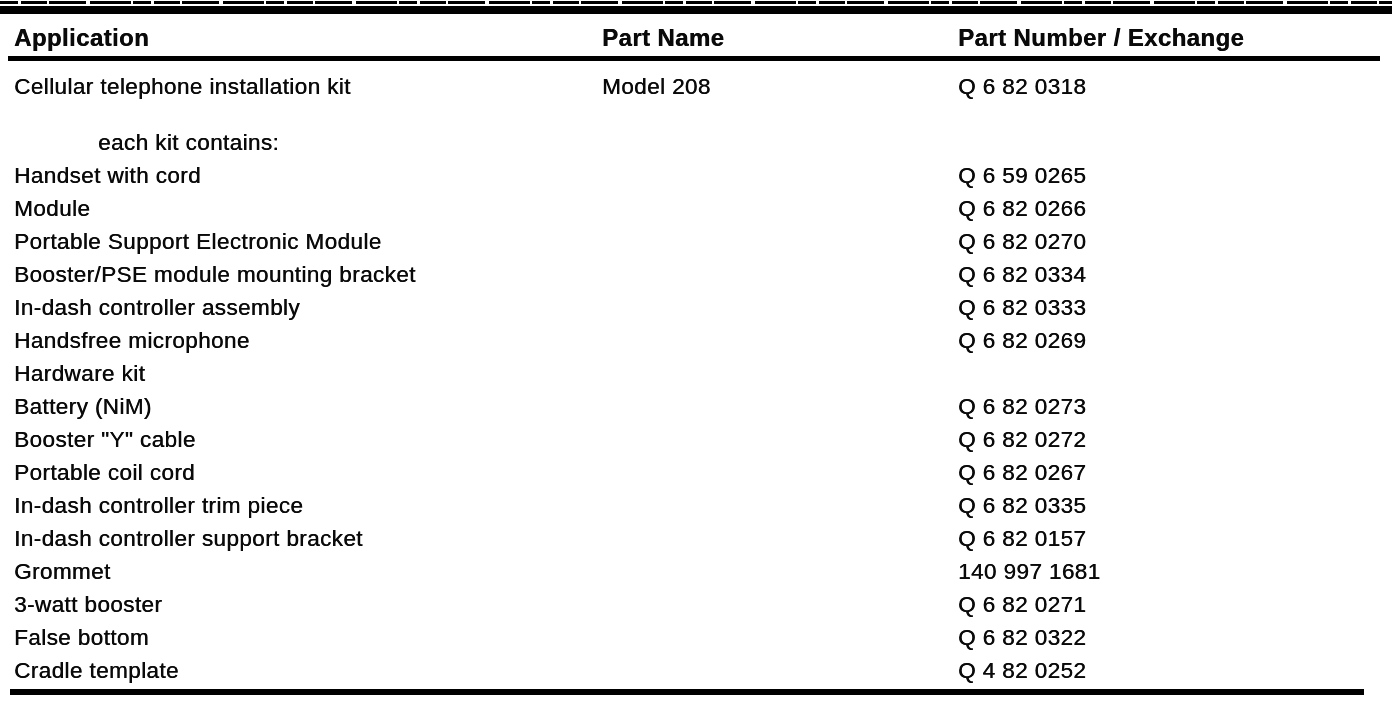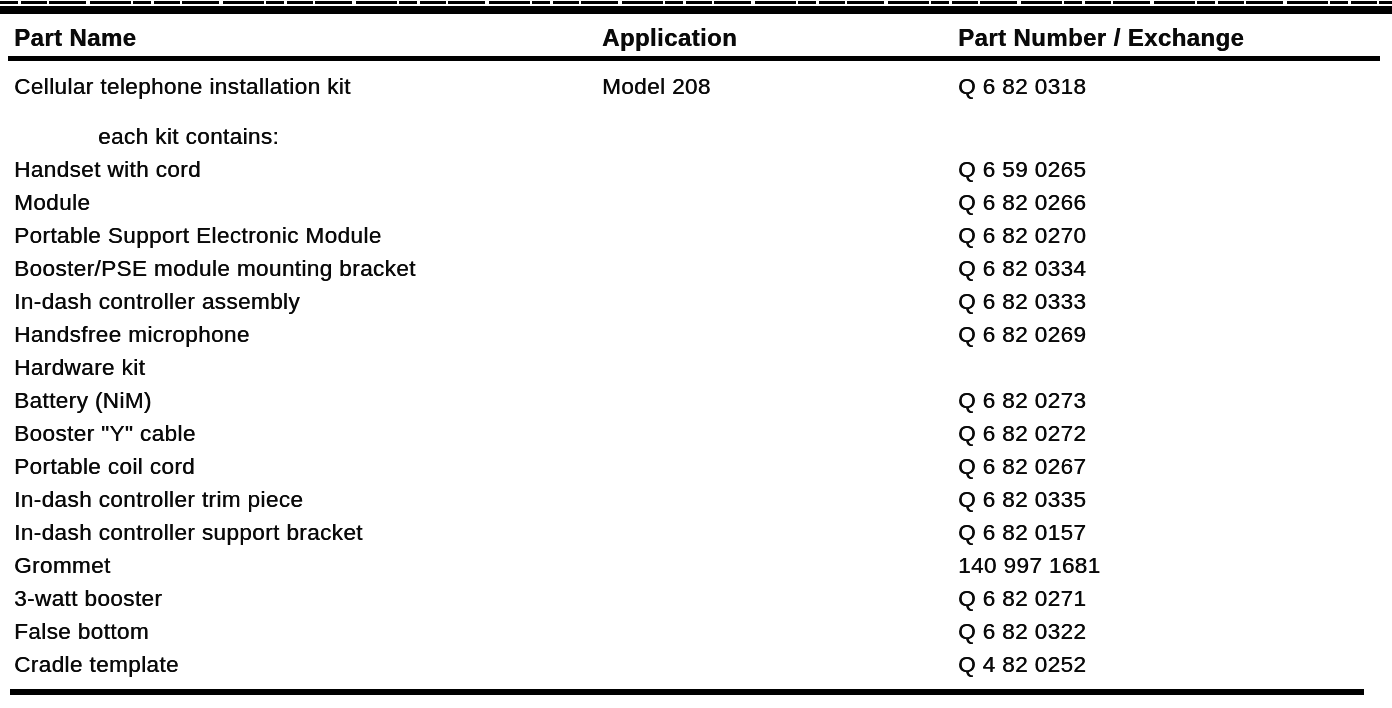--- a/index.html
+++ b/index.html
@@ -69,40 +69,40 @@
   .row {
     display: grid;
     grid-template-columns: 588px 356px 1fr;
     align-items: center;
     height: 33px;
     font-size: 22.5px;
     letter-spacing: 0.4px;
     text-shadow: 0.45px 0 0 currentColor;
     white-space: nowrap;
   }
-  .row.gap-after { margin-bottom: 17px; }
+  .row.gap-after { margin-bottom: 23px; }
   .row.indent-1 .col.name { padding-left: 98px; }
   .row.indent-2 .col.name { }
   .rule-bottom {
     position: absolute;
     top: 689px; left: 10px;
     width: 1354px; height: 6px;
     background: #000;
   }
 </style>
 </head>
 <body>
 
 <div class="page">
   <div class="rule-top-thin"></div>
   <div class="rule-top-thick"></div>
 
   <div class="header-row">
+    <div class="col app">Application</div>
     <div class="col name">Part Name</div>
-    <div class="col app">Application</div>
     <div class="col pn">Part Number / Exchange</div>
   </div>
 
   <div class="rule-header"></div>
 
   <div class="tbody" id="table-body">
       <div class="row indent-0 gap-after">
     <div class="col name">Cellular telephone installation kit</div>
     <div class="col app">Model 208</div>
     <div class="col pn">Q 6 82 0318</div>

